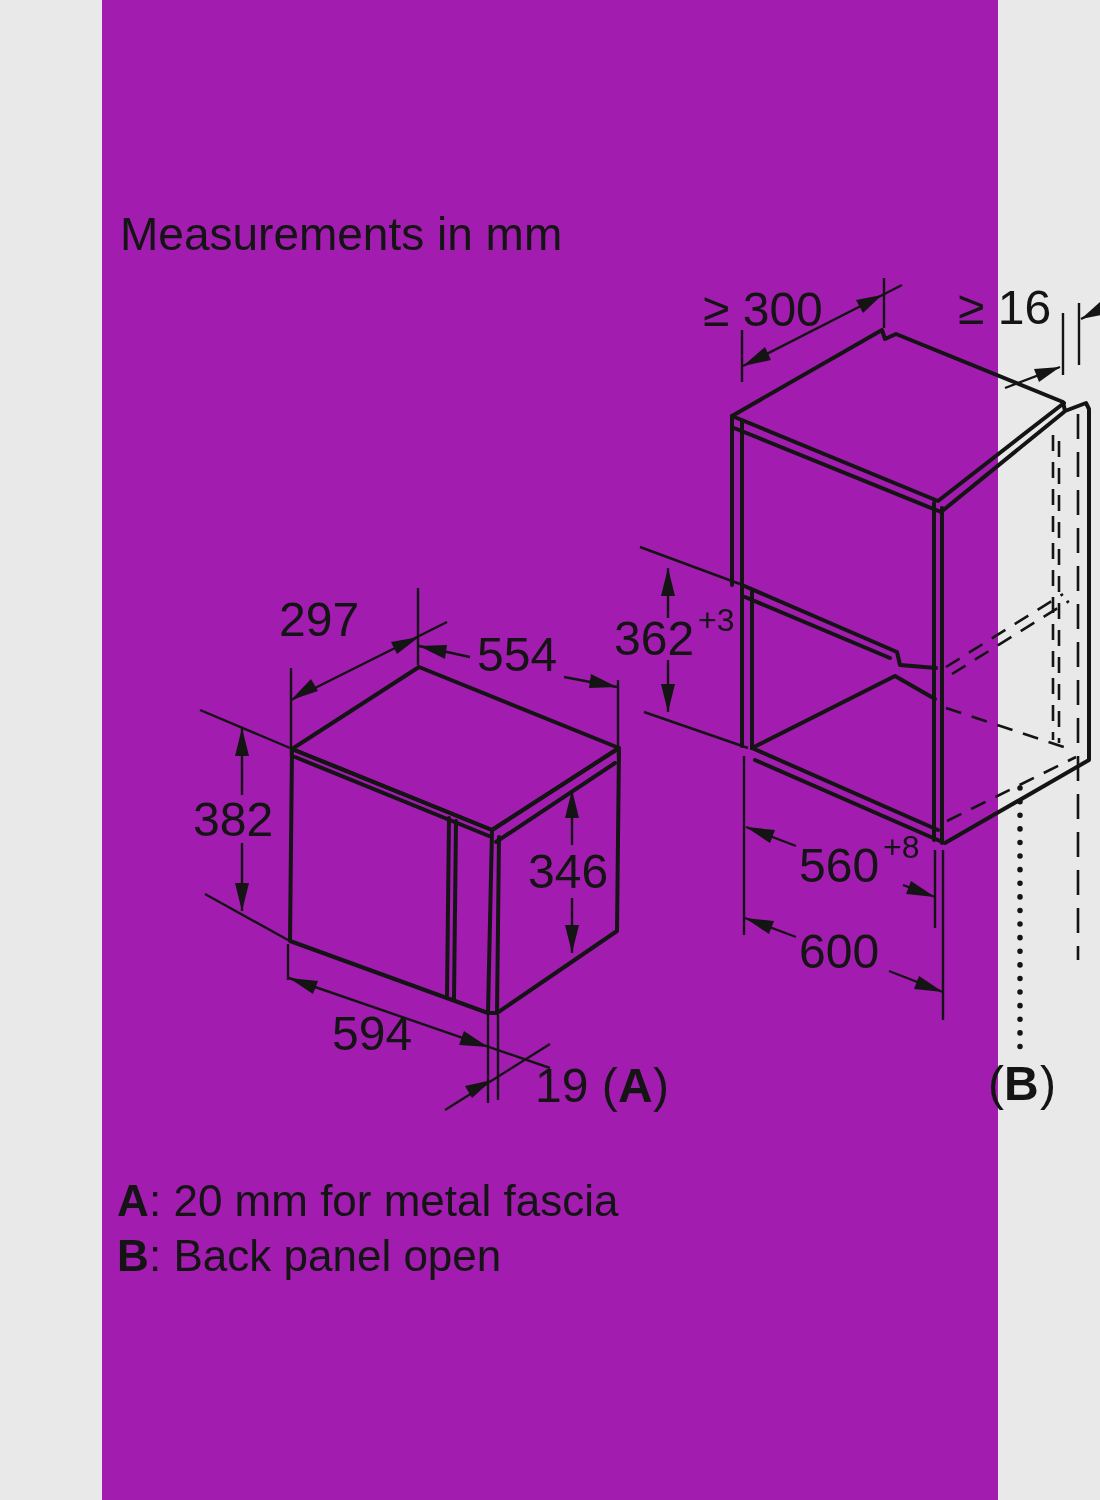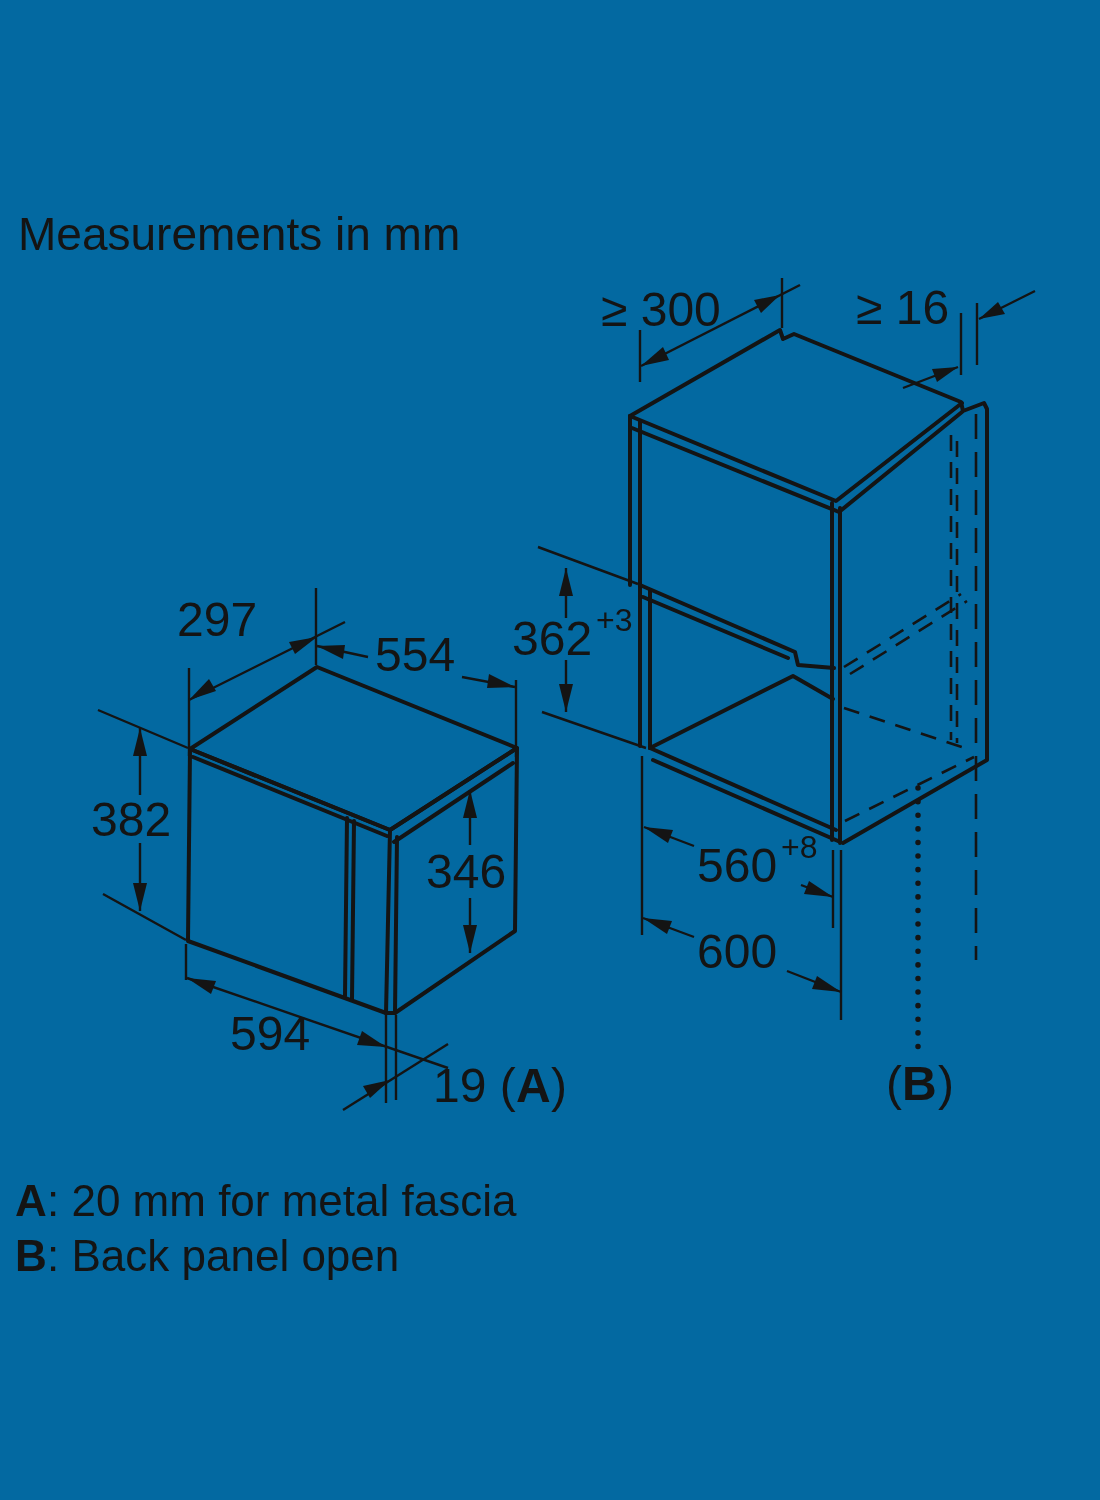--- a/index.html
+++ b/index.html
@@ -1,16 +1,16 @@
 <!DOCTYPE html>
 <html><head>
 <meta charset="utf-8">
 <style>
   html,body{margin:0;padding:0;background:#e9e9e9;}
-  .stage{position:relative;width:1100px;height:1500px;background:#0369a1;margin:0 auto;
+  .stage{position:relative;width:896px;height:1500px;background:#a21caf;margin:0 auto;
          font-family:"Liberation Sans", sans-serif;text-align:center;}
   svg{position:absolute;left:0;top:0;}
   
   .o   {fill:none;stroke:#141414;stroke-width:4;stroke-linecap:round;stroke-linejoin:round;}
   .t   {fill:none;stroke:#141414;stroke-width:2.4;stroke-linecap:butt;}
   .dsh {fill:none;stroke:#141414;stroke-width:2.6;stroke-dasharray:16 11;}
   .wd  {fill:none;stroke:#141414;stroke-width:2.6;stroke-dasharray:25 13;}
   .dot {fill:none;stroke:#141414;stroke-width:5.5;stroke-linecap:round;stroke-dasharray:0.1 13.5;}
   .arr {fill:#141414;stroke:none;}
   

